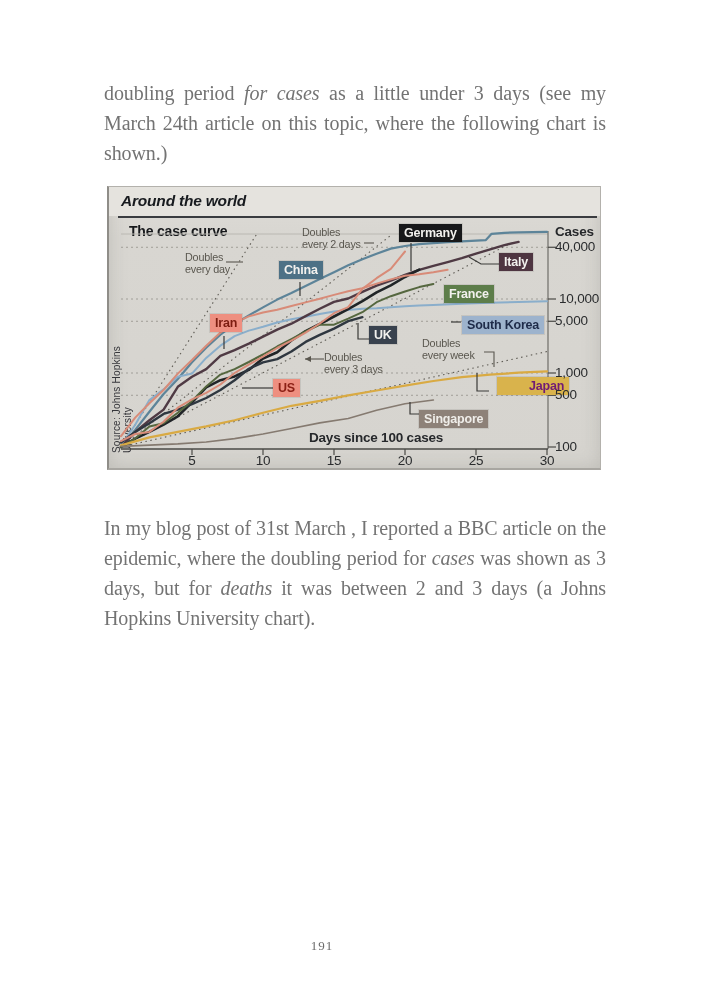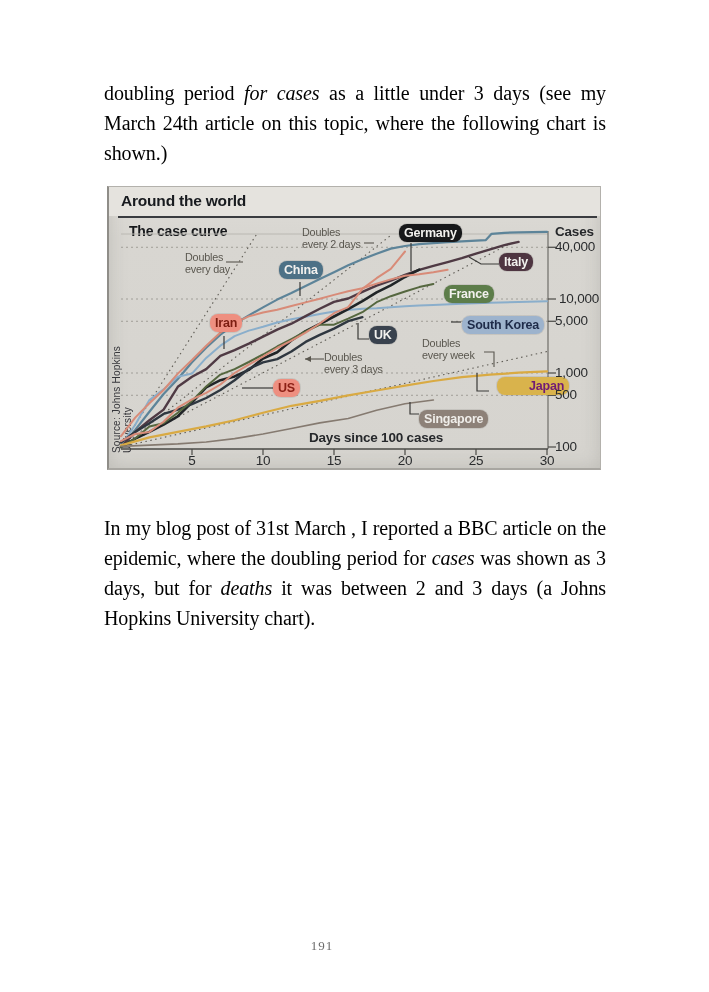--- a/index.html
+++ b/index.html
@@ -2,46 +2,46 @@
 <html><head>
 <meta charset="utf-8">
 <style>
   * { margin:0; padding:0; box-sizing:border-box; }
   html,body { background:#ffffff; }
   body { width:709px; height:992px; position:relative; overflow:hidden;
          font-family:"Liberation Serif", serif; }
   .page { position:absolute; inset:0; background:#ffffff; }
 
   .para { position:absolute; left:104px; width:502px; font-size:20px;
-          line-height:30px; color:#000000; text-align:justify; letter-spacing:-0.1px; }
+          line-height:30px; color:#737373; text-align:justify; letter-spacing:-0.1px; }
   .para i { font-style:italic; }
   #para1 { top:78px; }
   #para2 { top:513px; }
   .pagenum { position:absolute; top:938px; left:0; width:644px; text-align:center;
              font-size:13px; color:#6b6b6b; letter-spacing:1px; }
 
   
   .figure { position:absolute; left:107px; top:186px; width:494px; height:284px;
             background:linear-gradient(180deg,#dedcd7 0%, #d8d6d1 18%, #d6d4cf 100%);
             border:1px solid #b3b1ac; border-left:2px solid #8f8d88;
             border-bottom:2px solid #a8a6a1; box-shadow:inset 0 0 18px rgba(120,118,112,.25);
             font-family:"Liberation Sans", sans-serif; overflow:hidden; }
   .fig-head { position:absolute; left:0; top:0; width:100%; height:29px; background:#e5e3de; }
   .fig-title { position:absolute; left:12px; top:5px; font-size:15.5px; font-weight:700;
-               color:#181b1f; letter-spacing:-0.2px; }
+               color:#181b1f; letter-spacing:-0.2px;font-style:italic; }
   .fig-rule { position:absolute; left:9px; top:29px; width:479px; height:2px; background:#3a3c40; }
   .fig-subtitle { position:absolute; left:12px; top:36px; font-size:14px; font-weight:700;
                   color:#16181b; letter-spacing:-0.2px;margin-left:8px; }
   .fig-source { position:absolute; left:2px; top:116px; height:150px; width:14px;
                 writing-mode:vertical-rl; transform:rotate(180deg);
                 font-size:10px; color:#35353a; letter-spacing:0.2px; }
   #chart-svg { position:absolute; left:0; top:0; }
 
   .series-label { position:absolute; padding:2px 5px; font-size:12.5px; font-weight:700;
-                  border-radius:8px; white-space:nowrap; letter-spacing:-0.2px;
+                  border-radius:0; white-space:nowrap; letter-spacing:-0.2px;
                   box-shadow:0 0 0 1px rgba(0,0,0,0.08); }
   .guide-label { position:absolute; font-size:10.8px; color:#5a574f; line-height:12px;
                  white-space:pre-line; letter-spacing:-0.2px; }
   .ytick { position:absolute; font-size:13.5px; color:#2a2c2e; font-weight:500;
            height:16px; line-height:16px; letter-spacing:-0.2px; }
   .xtick { position:absolute; font-size:13.5px; color:#2a2c2e; font-weight:500;
            width:28px; text-align:center; letter-spacing:-0.2px; }
   .cases-lab { position:absolute; left:446px; top:37px; font-size:13.5px; font-weight:600;
                color:#26282b; letter-spacing:-0.2px; }
   .xaxis-lab { position:absolute; left:200px; top:243px; font-size:13.5px; font-weight:700;

